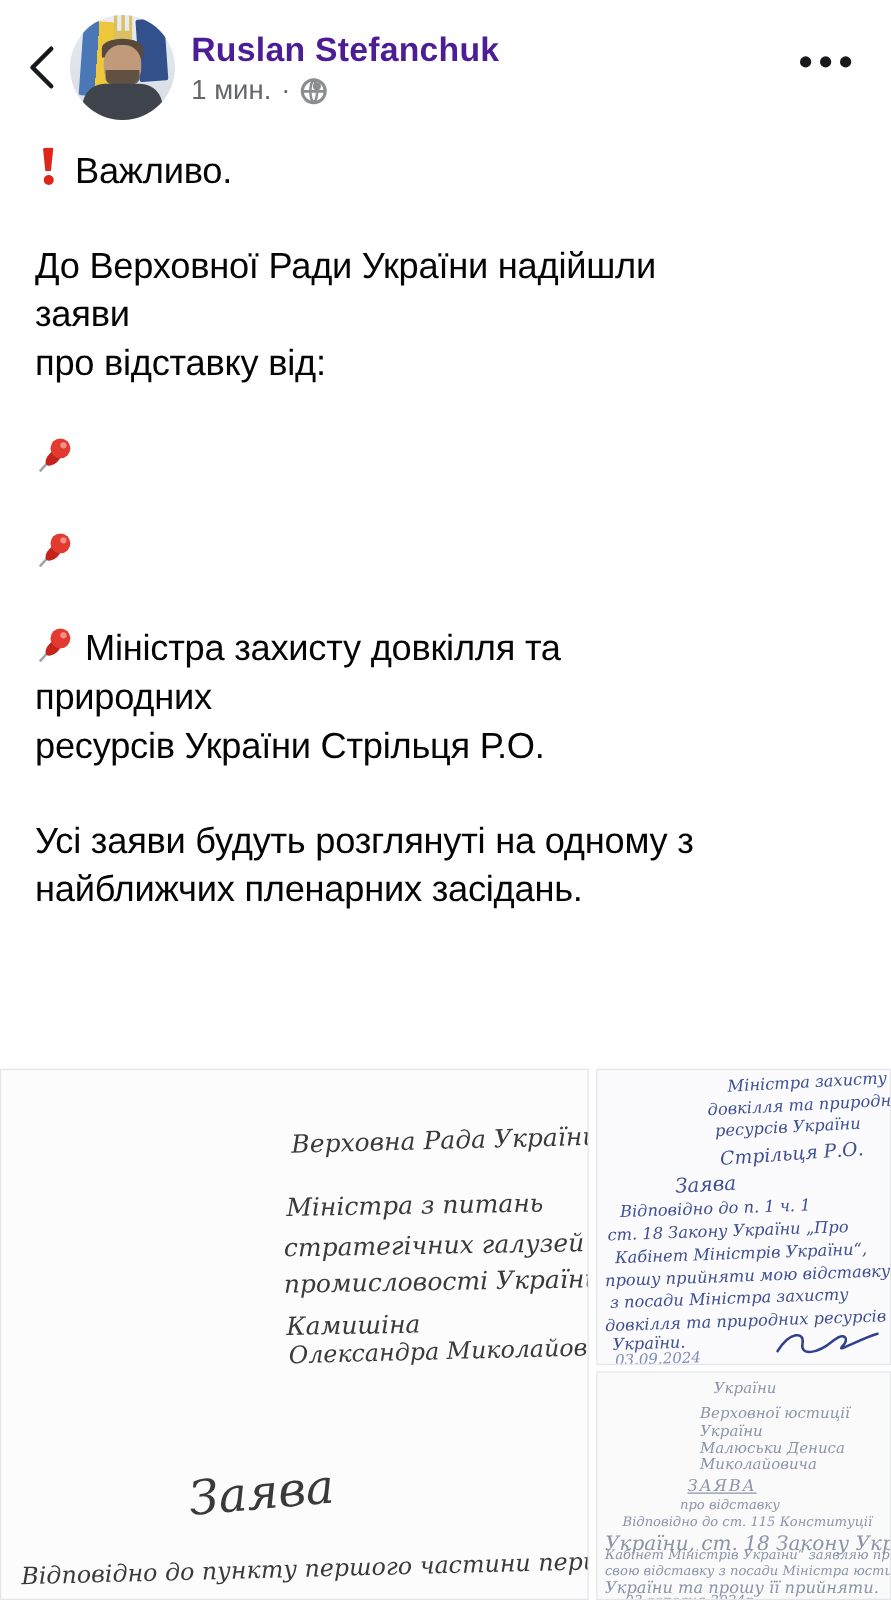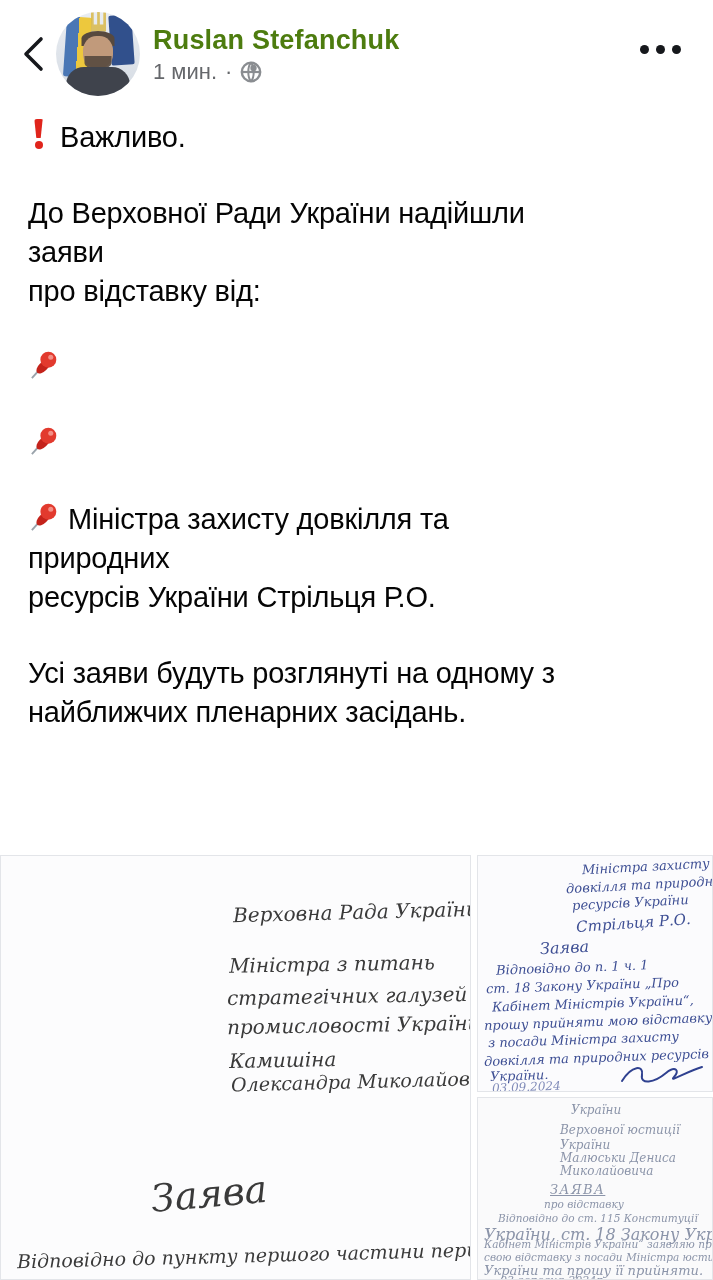--- a/index.html
+++ b/index.html
@@ -14,22 +14,22 @@
   .flag-ua{position:absolute;left:9px;top:5px;width:25px;height:60px;border-radius:2px;
            background:linear-gradient(90deg,#4a77b5 0 50%,#edc83d 50% 100%);transform:rotate(4deg);}
   .flag-right{position:absolute;right:7px;top:3px;width:23px;height:50px;border-radius:2px;background:#31508c;transform:rotate(-4deg);}
   .trident{position:absolute;left:35px;top:0px;width:15px;height:20px;background:#d8b84a;opacity:.85;
            clip-path:polygon(0 0,18% 0,18% 65%,41% 65%,41% 0,59% 0,59% 65%,82% 65%,82% 0,100% 0,100% 100%,0 100%);}
   .hair{position:absolute;left:50%;top:19px;transform:translateX(-50%);width:33px;height:15px;background:#57493e;border-radius:50% 50% 0 0;}
   .face{position:absolute;left:50%;top:24px;transform:translateX(-50%);width:30px;height:32px;background:#c19a7b;border-radius:45% 45% 42% 42%;}
   .beard{position:absolute;left:50%;top:44px;transform:translateX(-50%);width:27px;height:13px;background:#57493e;border-radius:0 0 46% 46%;opacity:.9;}
   .body-shape{position:absolute;left:50%;bottom:-7px;transform:translateX(-50%);width:64px;height:36px;background:#3f434c;border-radius:18px 18px 0 0;}
   .h-text{margin-left:13px;flex:1;min-width:0;}
-  .h-name{font-size:27px;font-weight:bold;color:#4d7c0f;letter-spacing:.2px;line-height:32px;}
-  .h-meta{margin-top:4px;font-size:22px;color:#65676b;display:flex;align-items:center;gap:8px;line-height:24px;}
+  .h-name{font-size:27px;font-weight:bold;color:#4c1d95;letter-spacing:.2px;line-height:32px;}
+  .h-meta{margin-top:4px;font-size:22px;color:#65676b;display:flex;align-items:flex-end;gap:8px;line-height:24px;}
   .menu-dots{display:flex;gap:7px;align-self:flex-start;margin:38px 18px 0 0;cursor:pointer;}
   .menu-dots i{width:9px;height:9px;border-radius:50%;background:#16181c;display:block;}
 
   
   .post{position:absolute;top:100px;left:0;width:619px;height:755px;box-sizing:border-box;padding:18px 28px 0 28px;overflow:hidden;}
   .para{margin:0 0 37px 0;font-size:29px;line-height:39px;color:#050505;letter-spacing:-0.2px;}
   .para .txt{white-space:pre-line;}
   .excl{display:inline-block;width:13px;margin:0 15px 0 4px;vertical-align:-2px;}
   .excl .bar{display:block;width:10px;height:19px;margin:0 auto;background:#e0251c;
              clip-path:polygon(8% 0,92% 0,72% 100%,28% 100%);border-radius:3px;}

